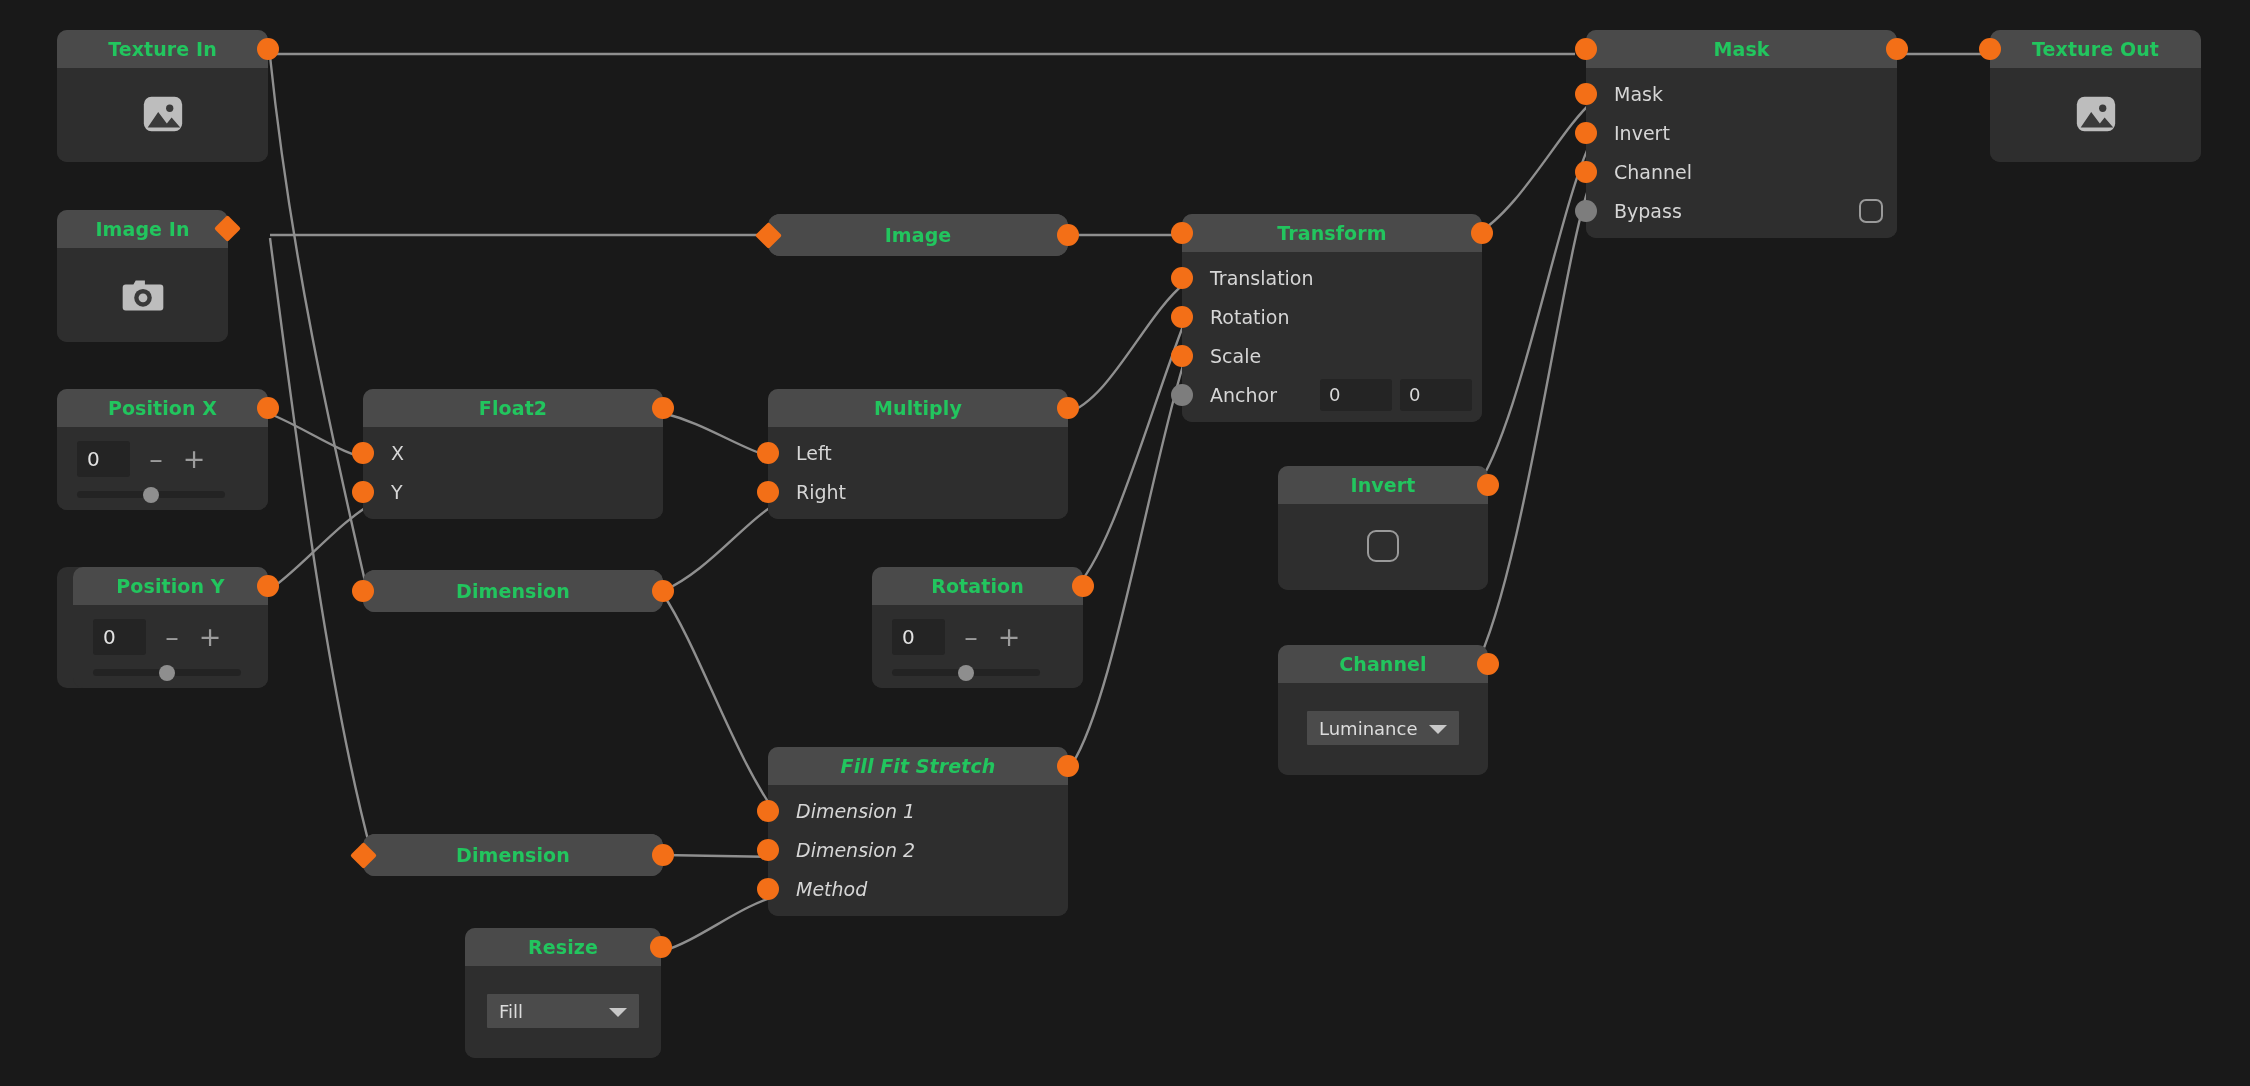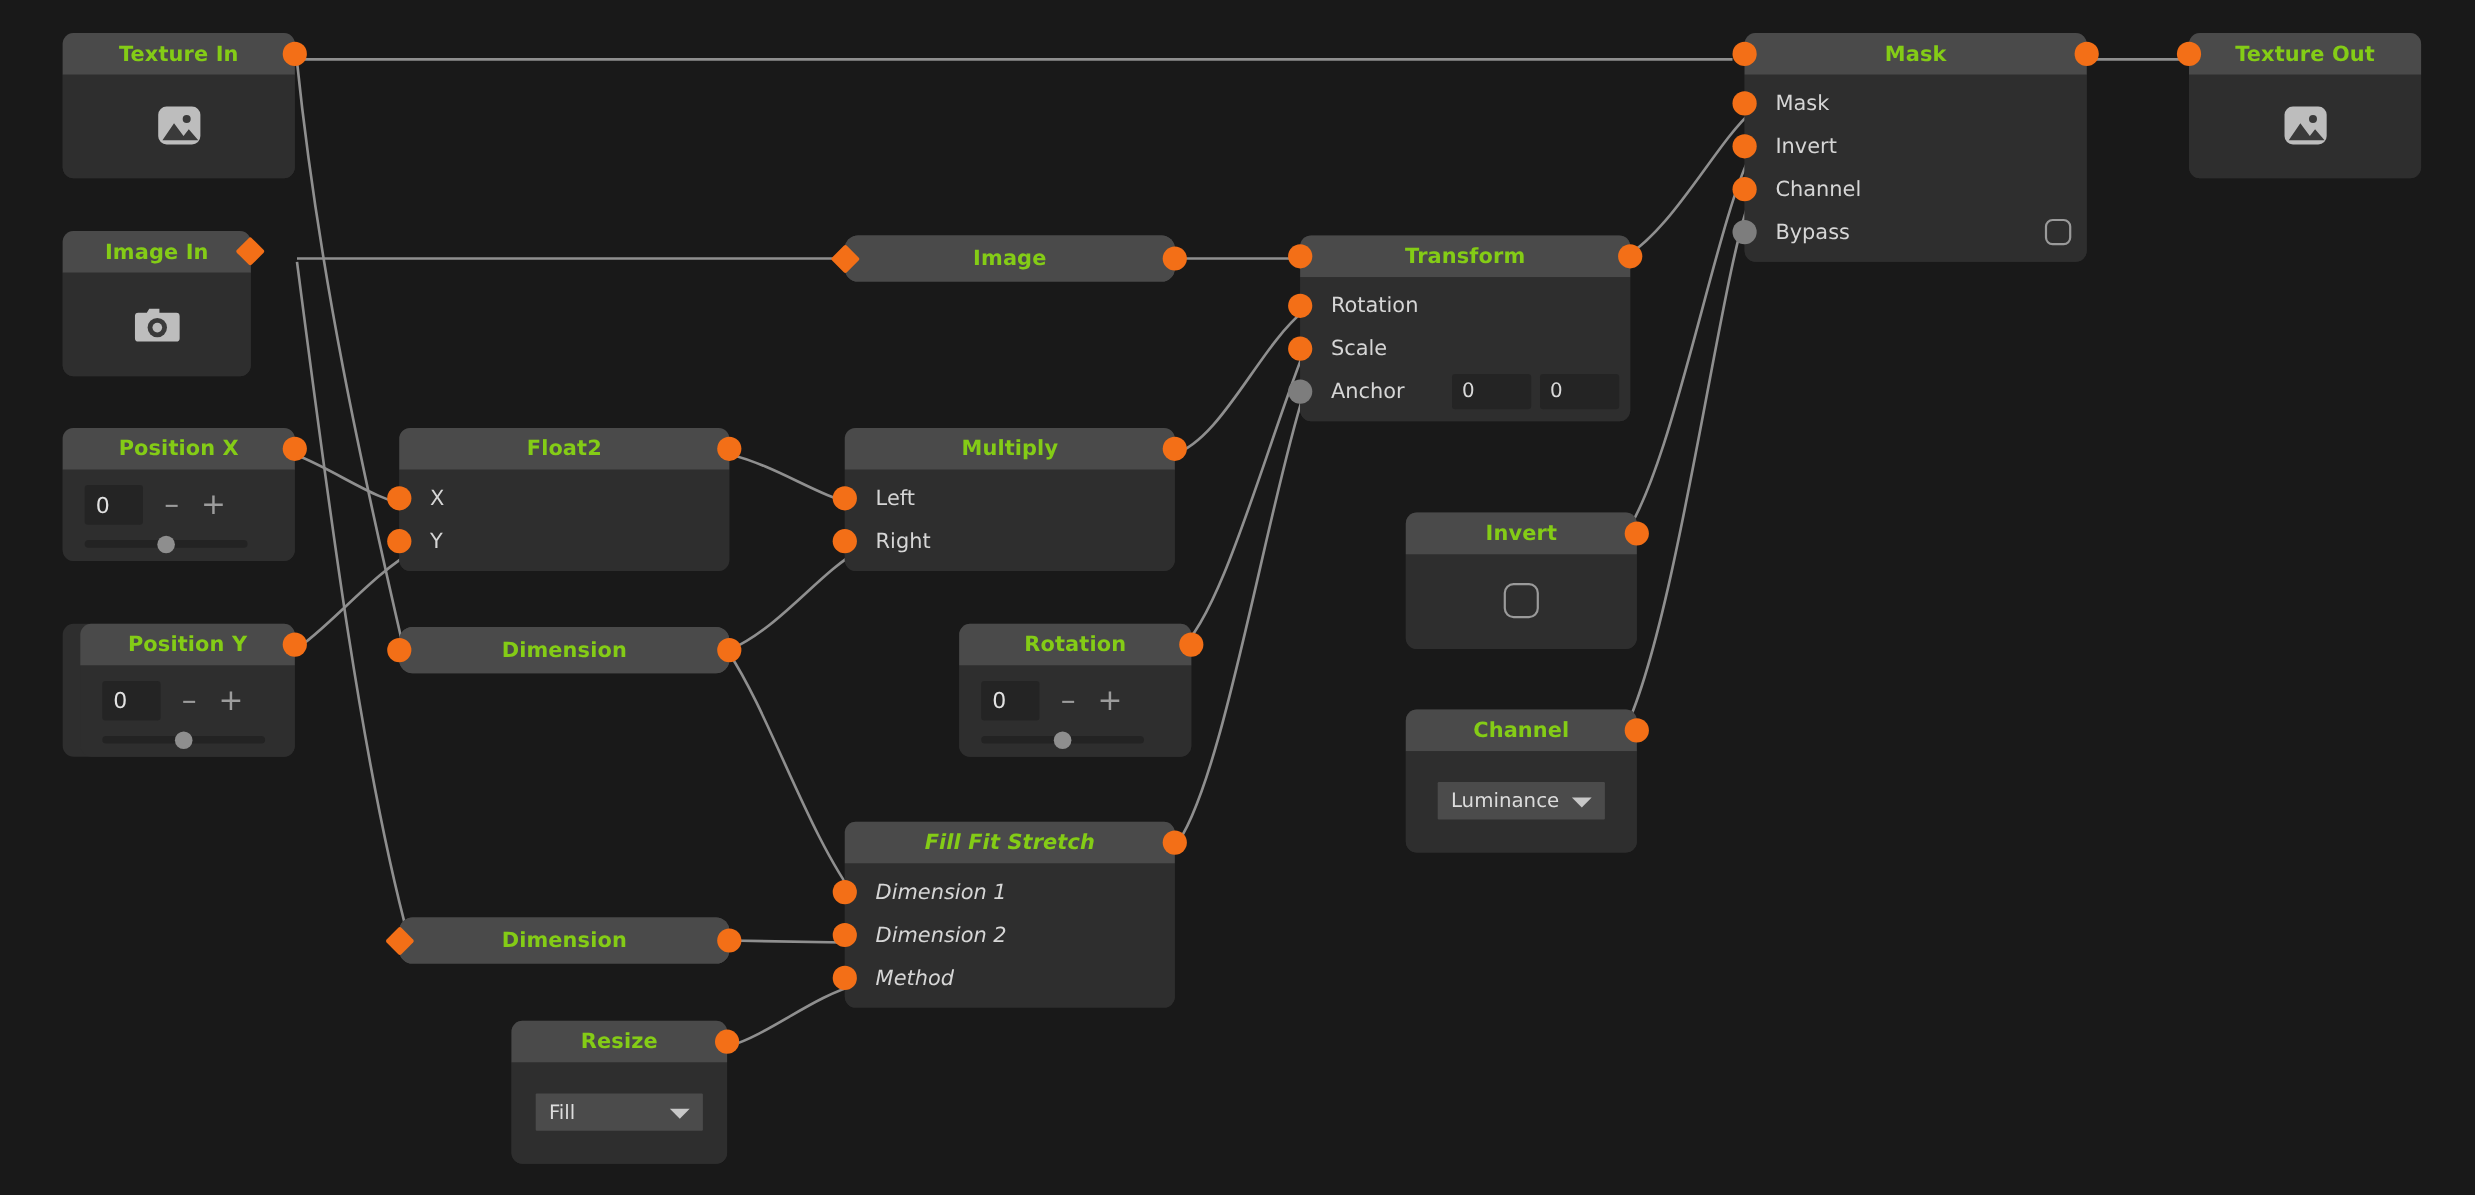--- a/index.html
+++ b/index.html
@@ -48,21 +48,21 @@
     border-radius: 10px 10px 0 0;
     display: flex;
     align-items: center;
     justify-content: center;
   }
   .node.titleonly .node-head {
     border-radius: 12px;
     height: 100%;
   }
   .node-title {
-    color: #84cc16;
+    color: #22c55e;
     font-weight: bold;
     font-size: 19px;
     letter-spacing: 0.1px;
     white-space: nowrap;
   }
   .node-body {
     position: relative;
     background: #2e2e2e;
     border-radius: 0 0 10px 10px;
     padding-top: 6px;
@@ -474,20 +474,24 @@
 
   <div class="node" style="left:1182px; top:214px; width:300px;">
     <div class="node-head">
       <span class="port head-left"></span>
       <span class="node-title">Transform</span>
       <span class="port head-right"></span>
     </div>
     <div class="node-body">
       <div class="row">
         <span class="port row-left"></span>
+        <span class="row-label">Translation</span>
+      </div>
+      <div class="row">
+        <span class="port row-left"></span>
         <span class="row-label">Rotation</span>
       </div>
       <div class="row">
         <span class="port row-left"></span>
         <span class="row-label">Scale</span>
       </div>
       <div class="row">
         <span class="port row-left gray"></span>
         <span class="row-label">Anchor</span>
         <span class="row-fields">

